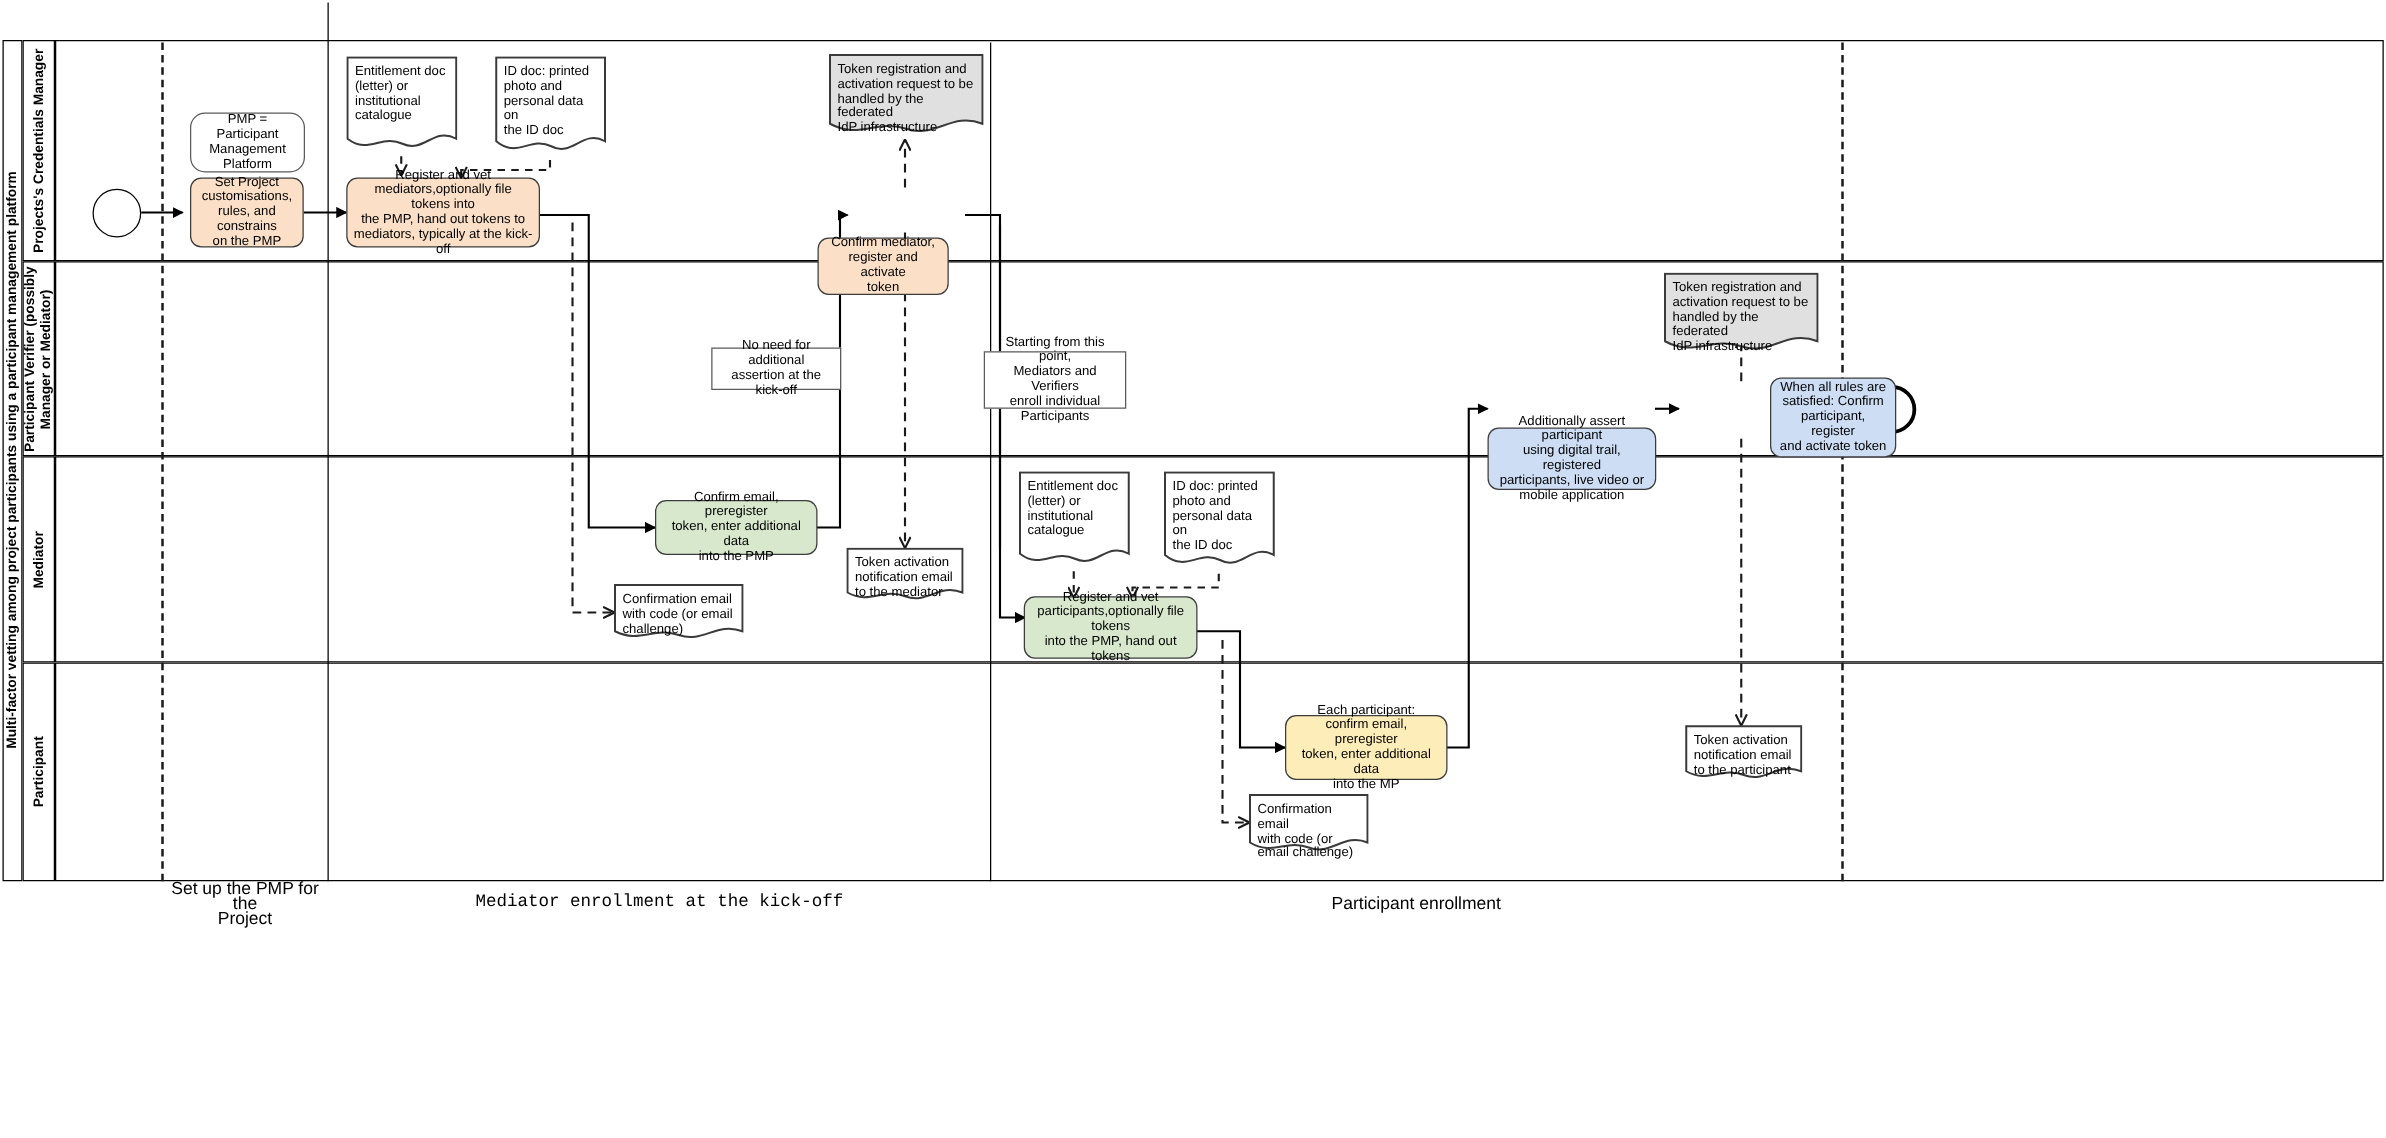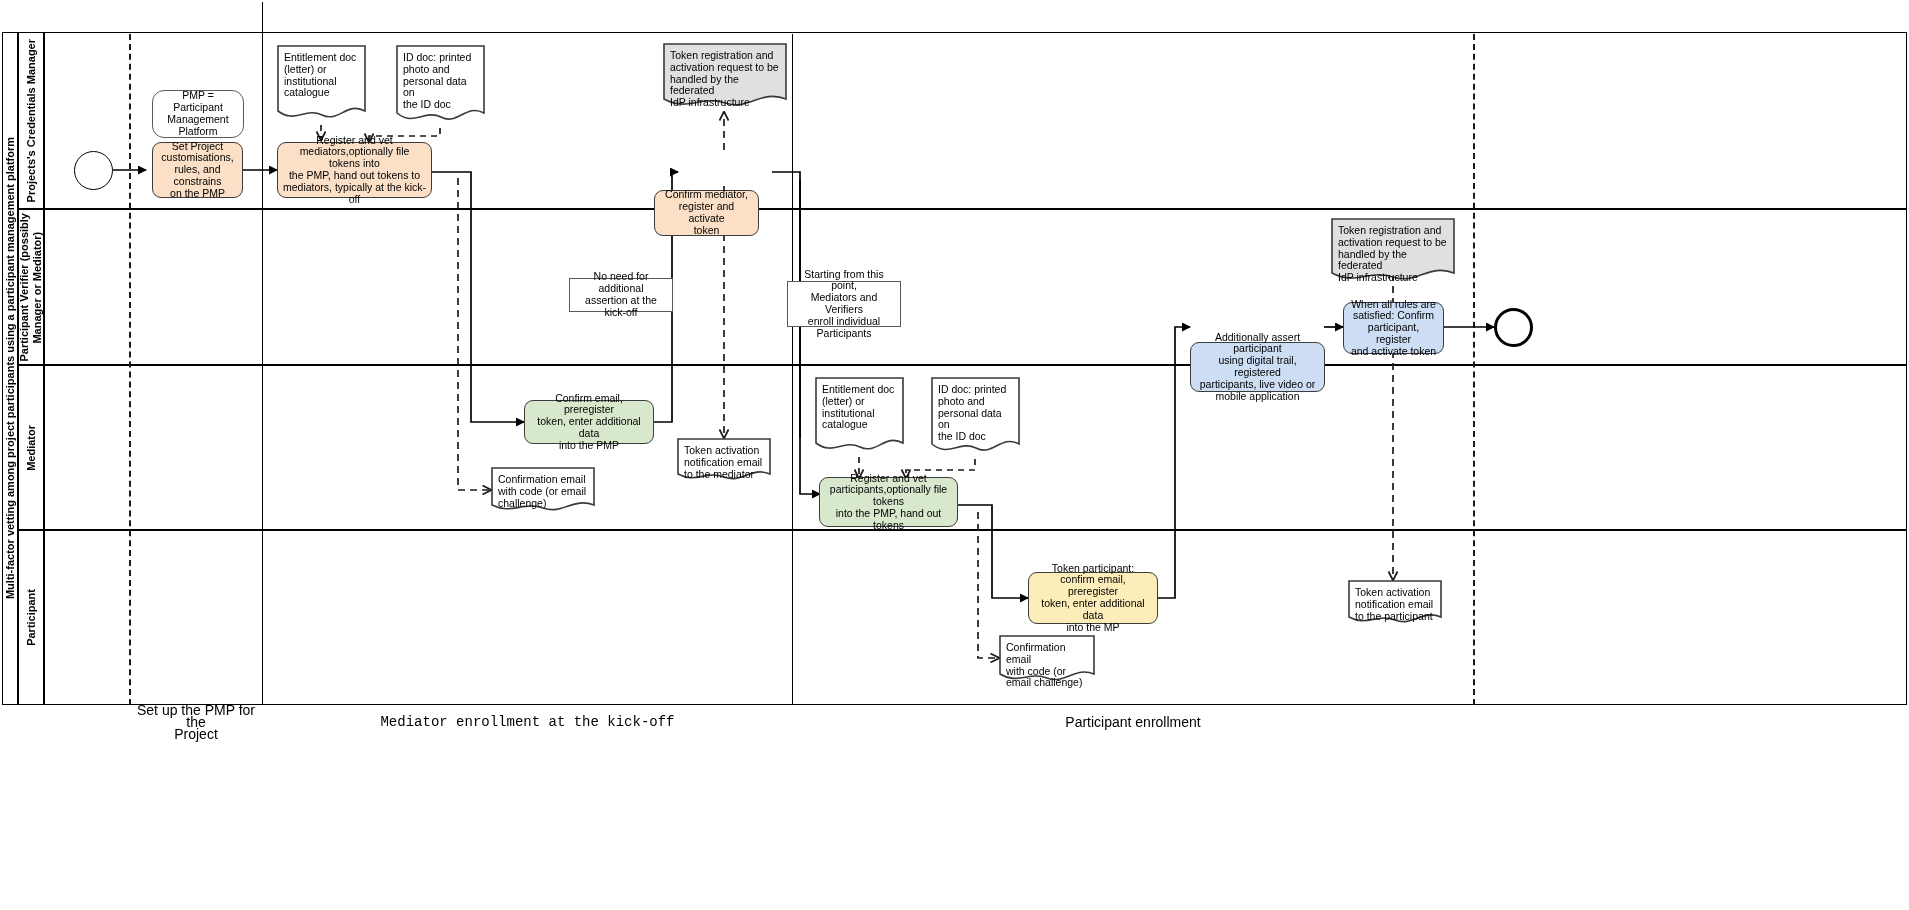--- a/index.html
+++ b/index.html
@@ -283,31 +283,31 @@
 
   <div class="abs task orange" style="left:654px;top:147px;width:105px;height:46px;margin-top:43px;">Confirm mediator,
 register and activate
 token</div>
 
   <div class="abs task blue" style="left:1190px;top:302px;width:135px;height:50px;margin-top:40px;">Additionally assert participant
 using digital trail, registered
 participants, live video or
 mobile application</div>
 
-  <div class="abs task blue" style="left:1343px;top:302px;width:101px;height:52px;">When all rules are
+  <div class="abs task blue" style="left:1416px;top:302px;width:101px;height:64px;">When all rules are
 satisfied: Confirm
 participant, register
 and activate token</div>
 
   <div class="abs task green" style="left:524px;top:400px;width:130px;height:44px;">Confirm email, preregister
 token, enter additional data
 into the PMP</div>
 
   <div class="abs task green" style="left:819px;top:477px;width:139px;height:50px;">Register and vet
 participants,optionally file tokens
 into the PMP, hand out tokens</div>
 
-  <div class="abs task yellow" style="left:1028px;top:572px;width:130px;height:52px;">Token participant:
+  <div class="abs task yellow" style="left:1028px;top:572px;width:130px;height:52px;">Each participant:
 confirm email, preregister
 token, enter additional data
 into the MP</div>
 
 </div>
 
 </body></html>

